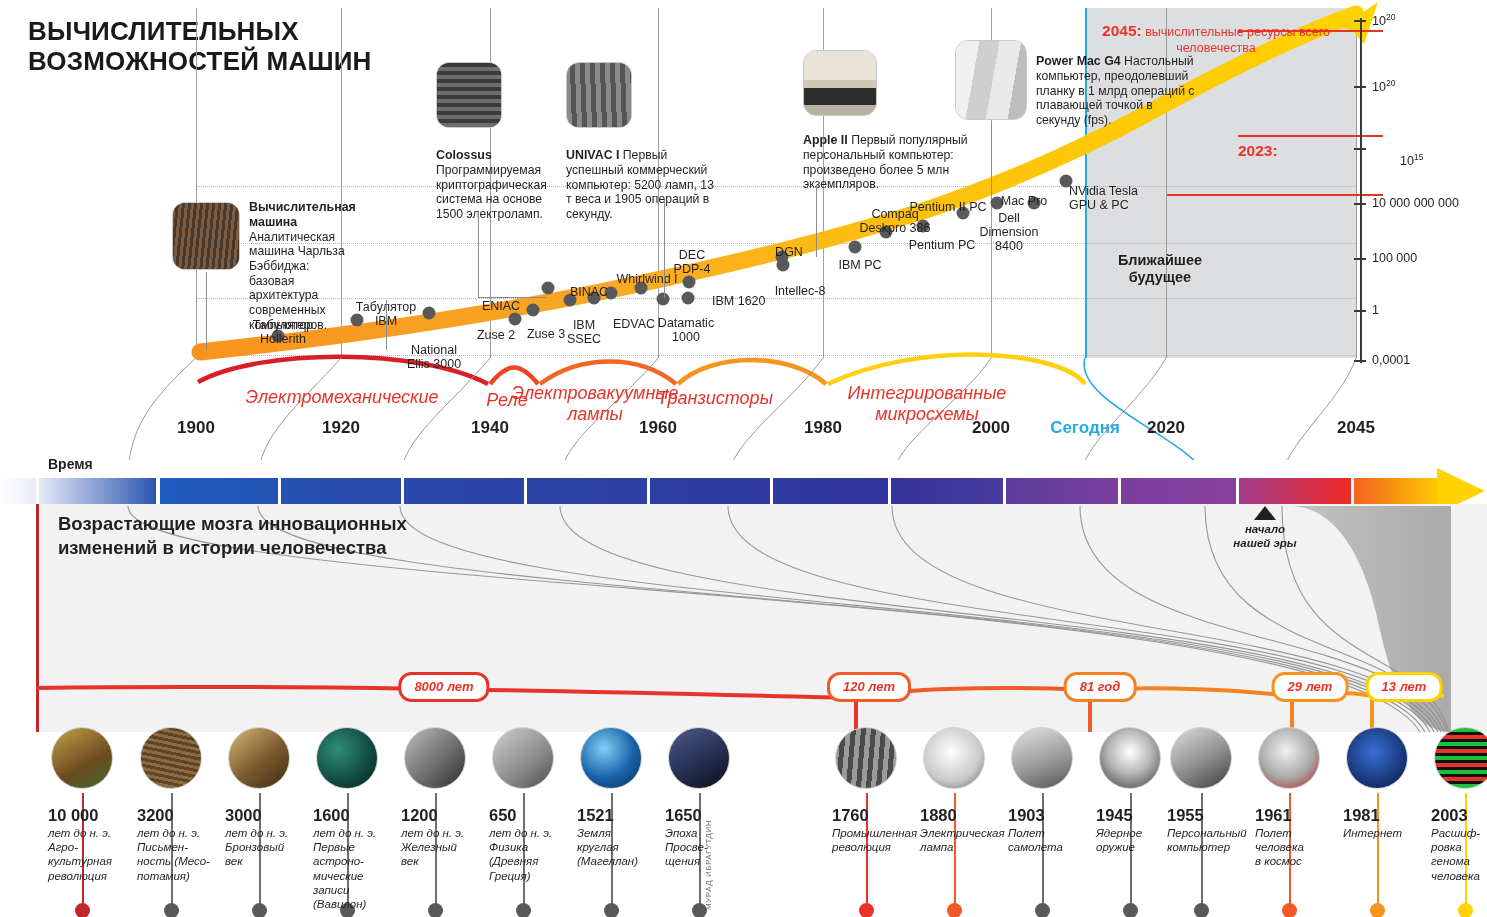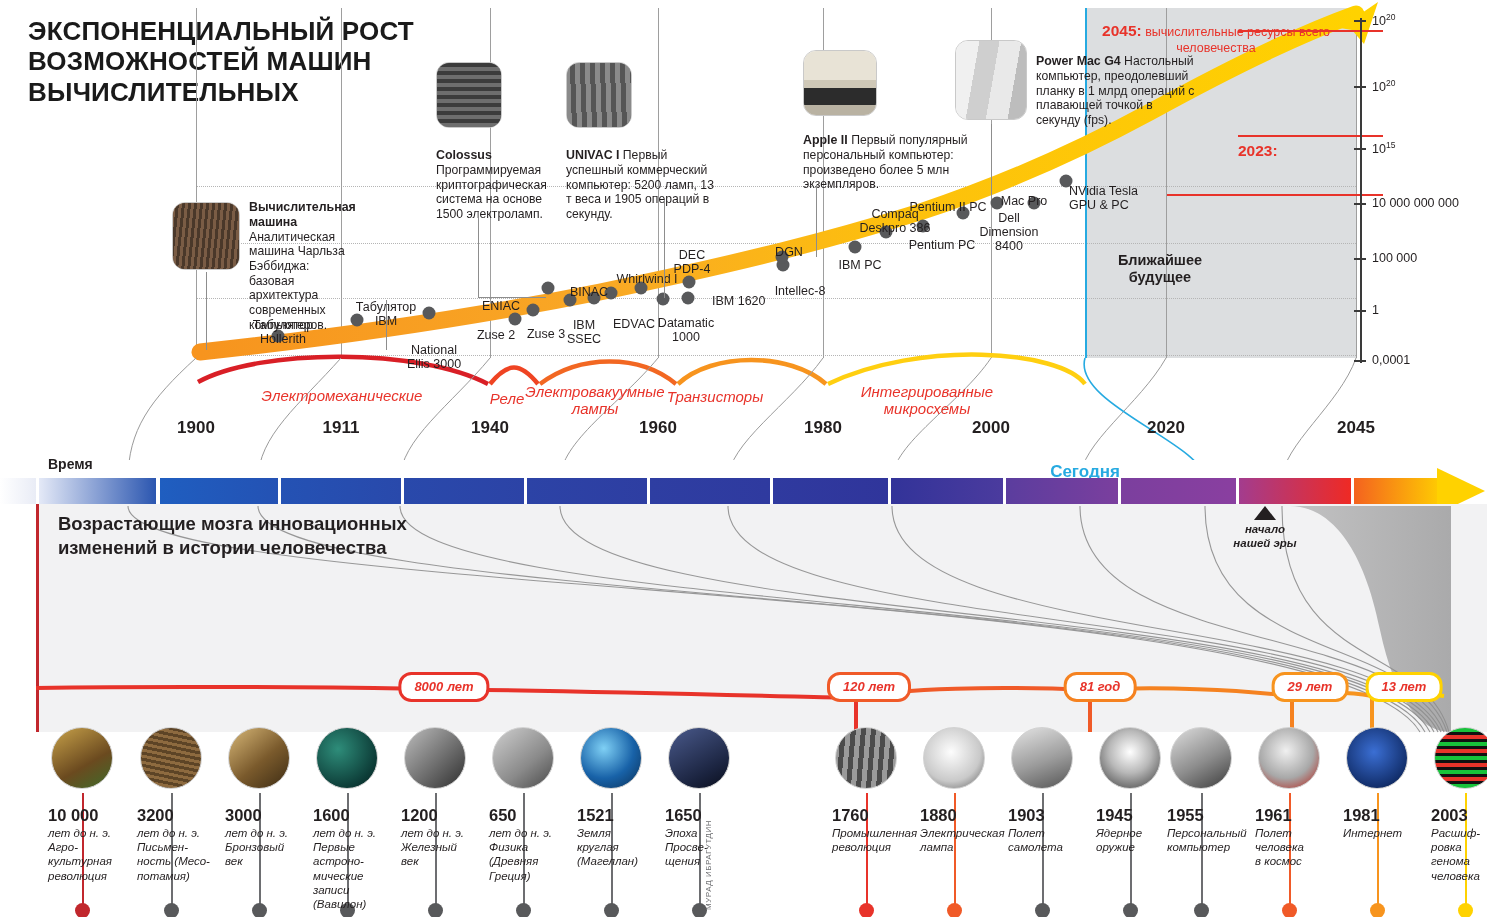--- a/index.html
+++ b/index.html
@@ -56,21 +56,21 @@
   .thumb .inner { width:100%; height:100%; }
   .callout {
     position:absolute; font-size:12.2px; line-height:1.2; color:#231f20;
   }
   .callout b { font-size:12.4px; }
   .leader { position:absolute; border-left:1px solid #8d8d8d; width:0; }
   .leader-h { position:absolute; border-top:1px solid #8d8d8d; height:0; }
 
   
   .era-label {
-    position:absolute; font-style:italic; font-size:15px; color:#e8332a;
+    position:absolute; font-style:italic; font-size:18px; color:#e8332a;
     text-align:center; line-height:1.14; white-space:pre-line;
   }
 
   
   .yearlab {
     position:absolute; font-size:17px; font-weight:bold; color:#231f20;
     transform:translateX(-50%); white-space:nowrap;
   }
   .yearlab.today { color:#26aae1; }
 
@@ -141,23 +141,22 @@
     font-size:8px; color:#6d6e71; letter-spacing:.5px;
     writing-mode:vertical-rl; transform:rotate(180deg);
   }
 </style>
 </head>
 <body>
 
 <div id="root">
 
   <div class="chart-title">
-    <div>ЭКСПОНЕНЦИАЛЬНЫЙ РОСТ</div>
+    <div>ВЫЧИСЛИТЕЛЬНЫХ</div>
     <div>ВОЗМОЖНОСТЕЙ МАШИН</div>
-    <div>ВЫЧИСЛИТЕЛЬНЫХ</div>
   </div>
 
   <div>
 
     <div style="position:absolute;left:1085px;top:8px;width:271px;height:350px;background:#dcdee0;"></div>
 
     <div class="gridline" style="left:196px;top:186px;width:1160px;"></div>
     <div class="gridline" style="left:196px;top:243px;width:1160px;"></div>
     <div class="gridline" style="left:196px;top:298px;width:1160px;"></div>
     <div class="gridline" style="left:196px;top:355px;width:1160px;"></div>
@@ -350,39 +349,39 @@
         <div class="era-label" style="left: 507px; top: 390px; transform: translateX(-50%);">Реле</div>
         <div class="era-label" style="left: 595px; top: 383px; transform: translateX(-50%); font-style: italic;">Электровакуумные
 лампы</div>
         <div class="era-label" style="left: 715px; top: 388px; transform: translateX(-50%);">Транзисторы</div>
         <div class="era-label" style="left: 927px; top: 383px; transform: translateX(-50%);">Интегрированные
 микросхемы</div>
       </div>
 
     <div id="years-layer">
         <div class="yearlab" style="left: 196px; top: 418px;">1900</div>
-        <div class="yearlab" style="left: 341px; top: 418px;">1911</div>
+        <div class="yearlab" style="left: 341px; top: 418px;">1920</div>
         <div class="yearlab" style="left: 490px; top: 418px;">1940</div>
         <div class="yearlab" style="left: 658px; top: 418px;">1960</div>
         <div class="yearlab" style="left: 823px; top: 418px;">1980</div>
         <div class="yearlab" style="left: 991px; top: 418px;">2000</div>
-        <div class="yearlab today" style="left: 1085px; top: 418px; margin-top: 44px;">Сегодня</div>
+        <div class="yearlab today" style="left: 1085px; top: 418px;">Сегодня</div>
         <div class="yearlab" style="left: 1166px; top: 418px;">2020</div>
         <div class="yearlab" style="left: 1356px; top: 418px;">2045</div>
       </div>
 
     <div class="yaxis">
       <div class="spine"></div>
       <div id="yticks-layer">
           <div class="ytick" style="top: 12px;"></div>
           <div class="ylabel" style="top: 12px;">10<sup>20</sup></div>
           <div class="ytick" style="top: 78px;"></div>
           <div class="ylabel" style="top: 78px;">10<sup>20</sup></div>
           <div class="ytick" style="top: 140px;"></div>
-          <div class="ylabel" style="top: 140px;">10<sup>15</sup></div>
+          <div class="ylabel" style="top: 152px; margin-left: 28px;">10<sup>15</sup></div>
           <div class="ytick" style="top: 195px;"></div>
           <div class="ylabel" style="top: 195px;">10 000 000 000</div>
           <div class="ytick" style="top: 250px;"></div>
           <div class="ylabel" style="top: 250px;">100 000</div>
           <div class="ytick" style="top: 302px;"></div>
           <div class="ylabel" style="top: 302px;">1</div>
           <div class="ytick" style="top: 352px;"></div>
           <div class="ylabel" style="top: 352px;">0,0001</div>
         </div>
     </div>

